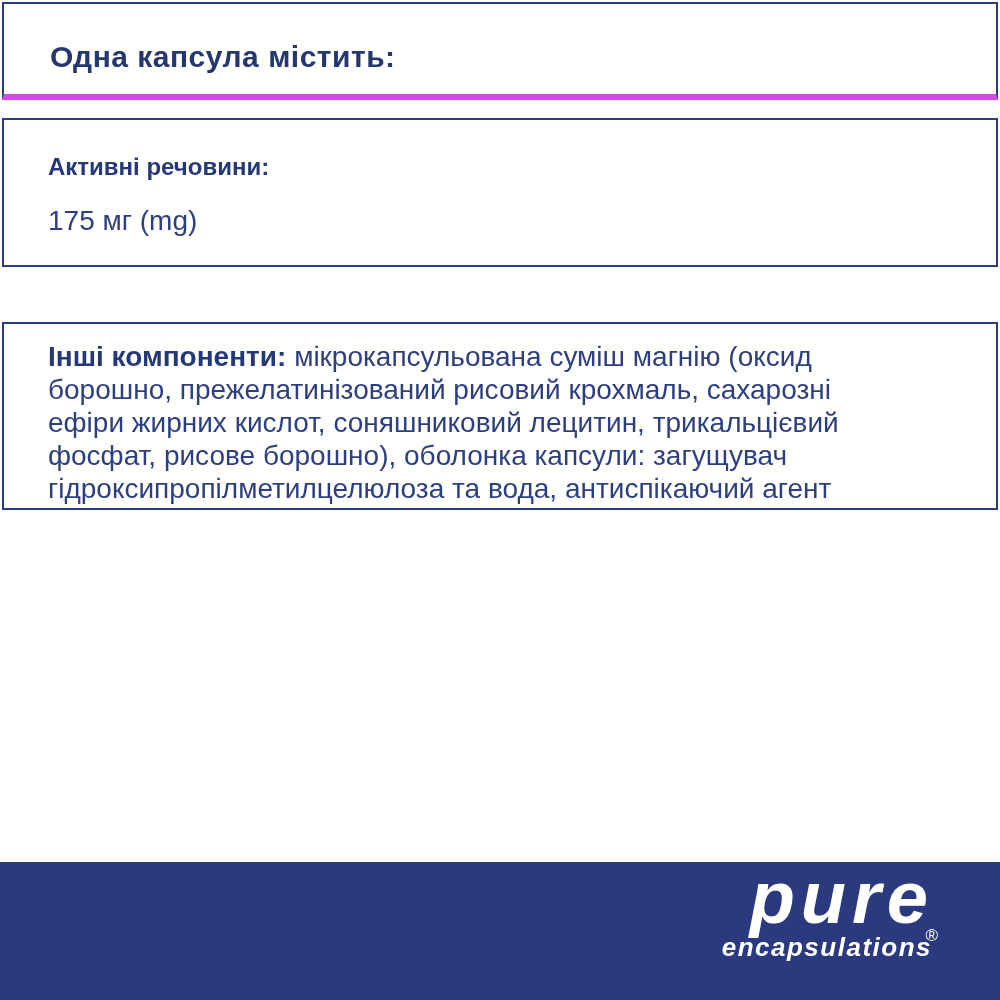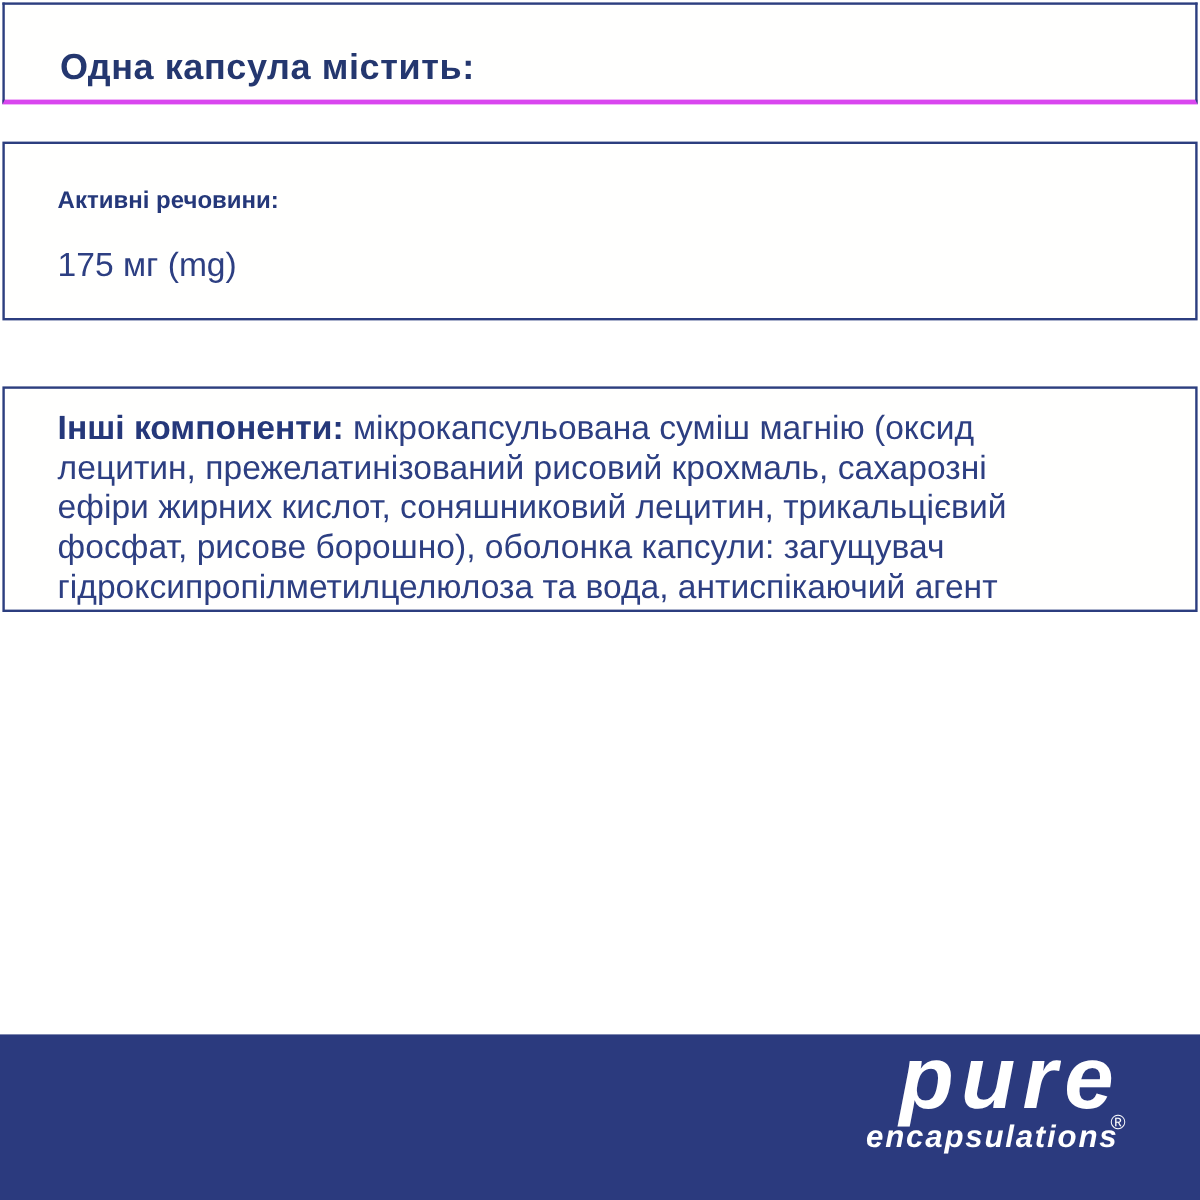--- a/index.html
+++ b/index.html
@@ -19,40 +19,40 @@
   .box {
     position: absolute;
     left: 2px;
     right: 2px;
     border: 2px solid #2c3e7f;
     background: #fffffe;
     box-sizing: border-box;
   }
   .header-box {
     top: 2px;
-    height: 85px;
-    border-bottom: 4px solid #d946ef;
+    height: 98px;
+    border-bottom: 6px solid #d946ef;
   }
   .header-title {
     padding: 36px 0 0 46px;
     font-size: 30px;
     font-weight: bold;
     letter-spacing: 0.5px;
     color: #24376f;
     line-height: 34px;
   }
   .active-box {
     top: 118px;
     height: 149px;
   }
   .active-inner {
     padding: 30px 44px 0 44px;
   }
   .active-heading {
-    font-size: 20px;
+    font-size: 24px;
     font-weight: bold;
     line-height: 34px;
     color: #25387a;
   }
   .ingredient-row {
     display: flex;
     justify-content: space-between;
     align-items: baseline;
     margin-top: 20px;
     font-size: 28px;
@@ -130,21 +130,21 @@
       <div class="active-heading">Активні речовини:</div>
       <div class="ingredient-row">
         <span>175 мг (mg)</span>
       </div>
     </div>
   </div>
 
   <div class="box other-box">
     <div class="other-inner">
       <div class="other-line"><span class="other-label">Інші компоненти:</span> <span>мікрокапсульована суміш магнію (оксид</span></div>
-      <div class="other-line">лецитин, прежелатинізований рисовий крохмаль, сахарозні</div>
+      <div class="other-line">борошно, прежелатинізований рисовий крохмаль, сахарозні</div>
       <div class="other-line">ефіри жирних кислот, соняшниковий лецитин, трикальцієвий</div>
       <div class="other-line">фосфат, рисове борошно), оболонка капсули: загущувач</div>
       <div class="other-line">гідроксипропілметилцелюлоза та вода, антиспікаючий агент</div>
     </div>
   </div>
 
   <div class="footer-band">
     <div class="brand-logo">
       <span class="brand-name">pure</span>
       <span class="registered-mark">®</span>

